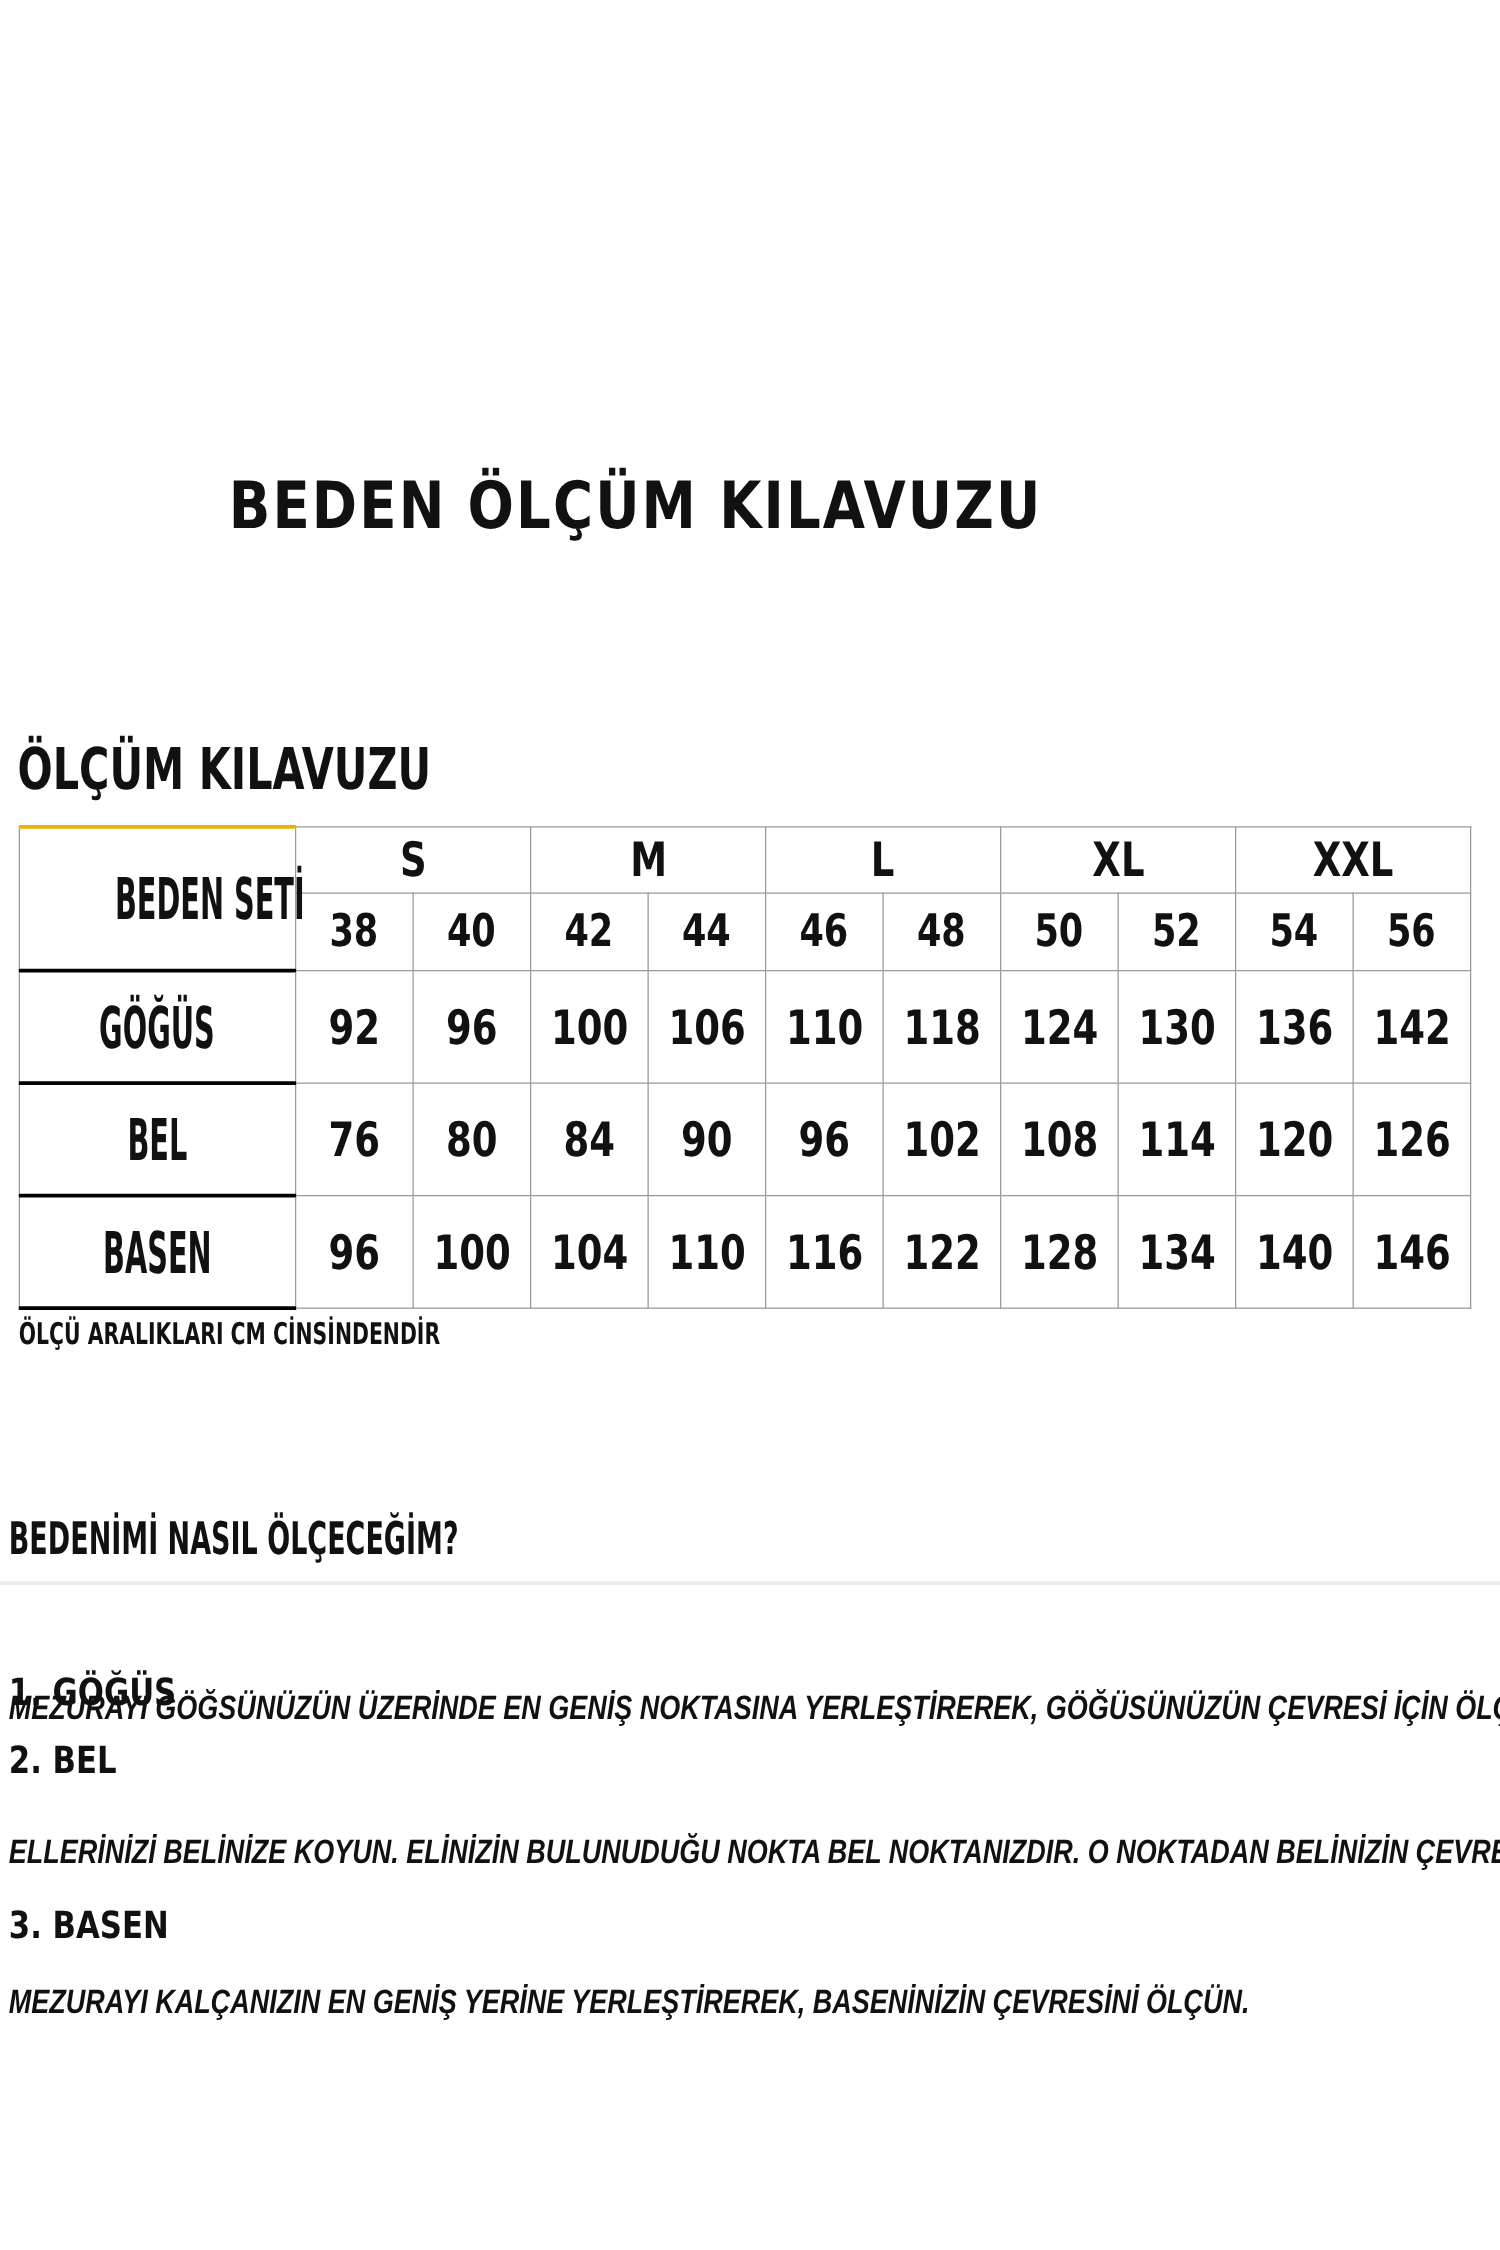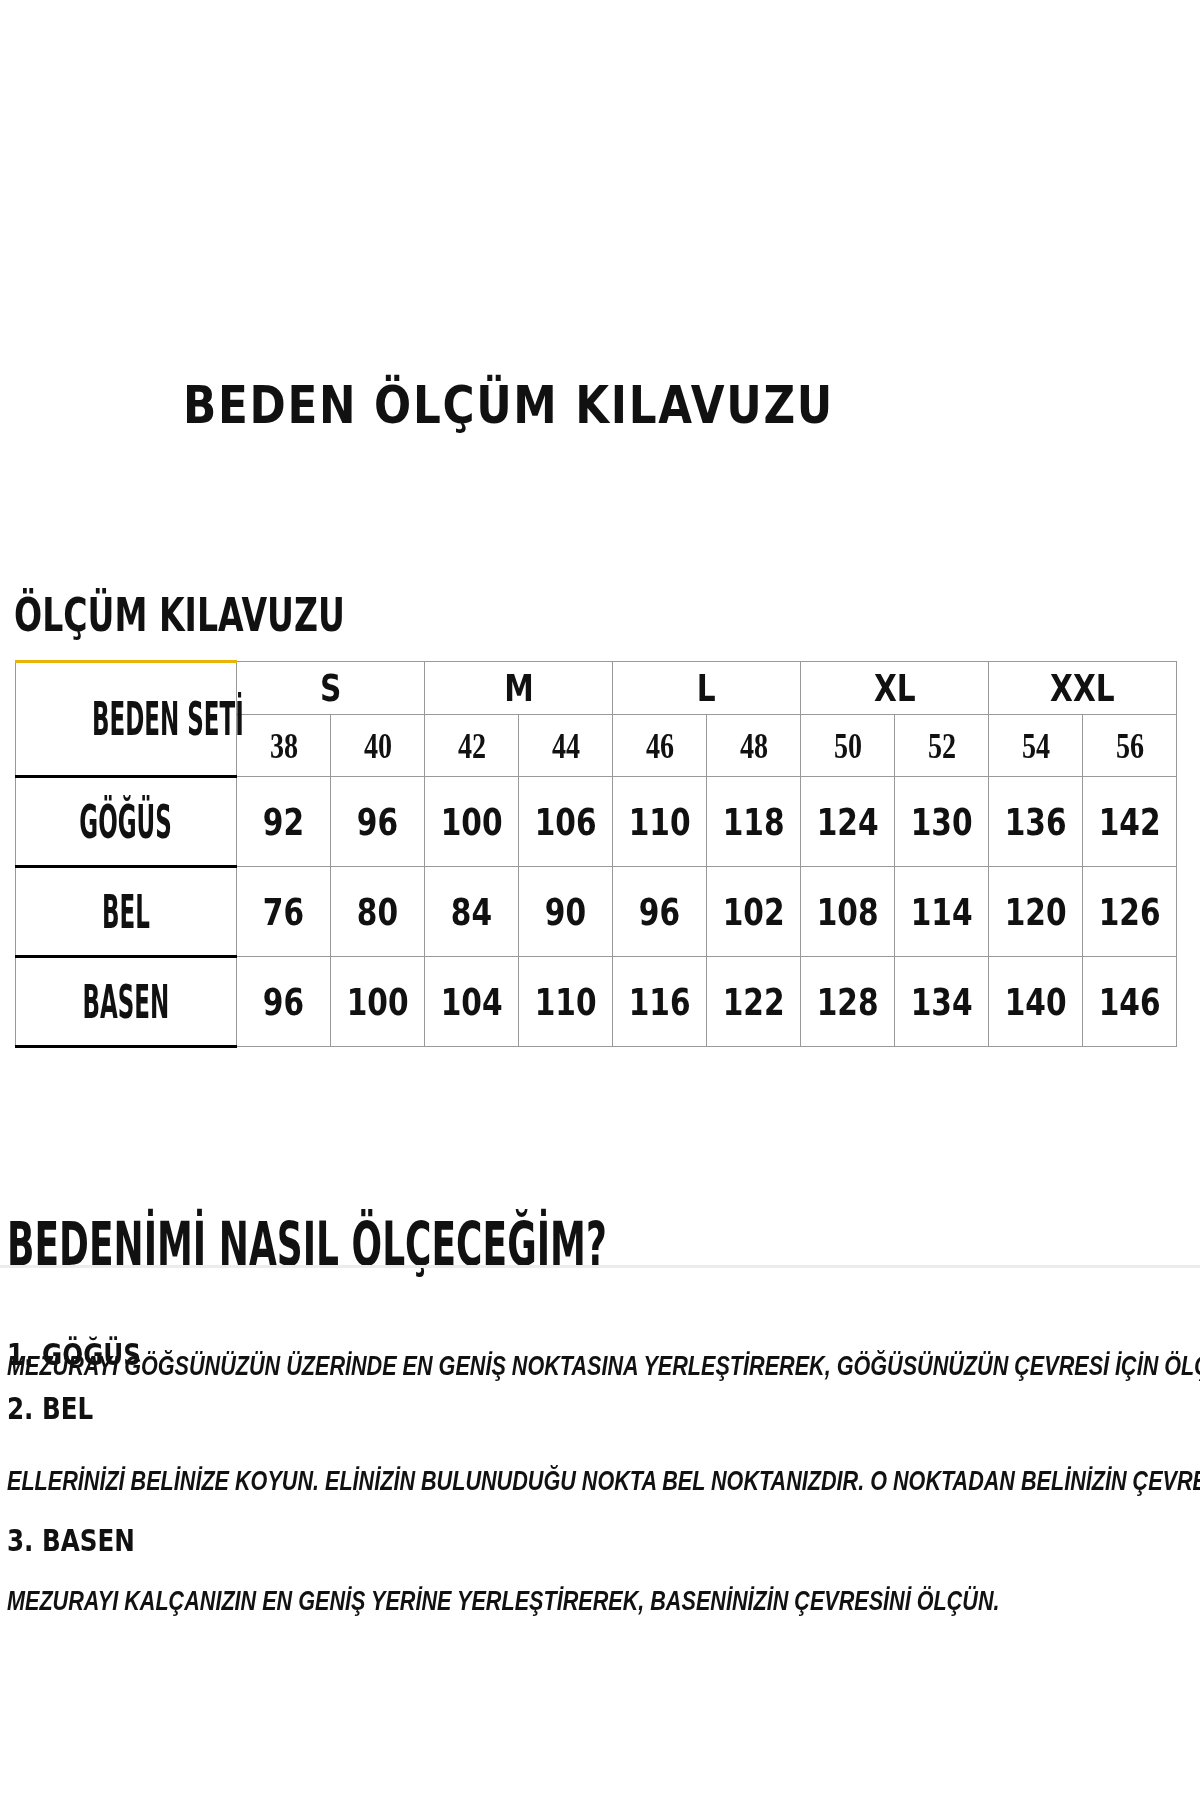--- a/index.html
+++ b/index.html
@@ -28,39 +28,39 @@
     position:absolute;left:15px;top:660px;width:1161px;
     border-collapse:collapse;table-layout:fixed;
   }
   .size-table col.c-label{width:221px;}
   .size-table col.c-size{width:94px;}
   .size-table td{
     border:1px solid #999;text-align:center;vertical-align:middle;
     padding:0;font-weight:700;line-height:1;
   }
   tr.group-row td{height:52px;font-size:38px;}
-  tr.sizes-row td{height:61px;font-size:36px;font-family:Liberation Serif, serif;}
+  tr.sizes-row td{height:61px;font-size:36px;}
   tr.data-row  td{height:87px;font-size:38px;}
   .size-table td .num{display:inline-block;transform:scaleX(.78);}
   .size-table td.label-cell{border-top:3px solid #eab308;border-bottom:3px solid #000;}
   .size-table td.label-cell .cond{
     display:inline-block;transform:scaleX(.5);font-size:46px;white-space:nowrap;
   }
 
   
   .table-note{
     position:absolute;left:15px;top:1055px;margin:0;
     font-size:24px;font-weight:700;line-height:1;white-space:nowrap;
   }
   .table-note .cx{transform:scaleX(.68);transform-origin:0 50%;}
 
   
   .how-heading{
     position:absolute;left:7px;top:1214px;margin:0;
-    font-size:60px;font-weight:700;line-height:1;white-space:nowrap;
+    font-size:36px;font-weight:700;line-height:1;white-space:nowrap;
   }
   .how-heading .cx{transform:scaleX(.60);transform-origin:0 50%;}
 
   .divider{position:absolute;left:0;top:1265px;width:1200px;height:3px;background:#ececec;}
 
   .inst-title{
     position:absolute;left:7px;margin:0;font-size:30px;font-weight:700;
     line-height:1;white-space:nowrap;
   }
   .inst-title .cx{transform:scaleX(.82);transform-origin:0 50%;}
@@ -162,20 +162,23 @@
         <td><span class="num">116</span></td>
         <td><span class="num">122</span></td>
         <td><span class="num">128</span></td>
         <td><span class="num">134</span></td>
         <td><span class="num">140</span></td>
         <td><span class="num">146</span></td>
       </tr>
     </tbody>
   </table>
 
+  <p class="table-note">
+    <span class="cx">ÖLÇÜ ARALIKLARI CM CİNSİNDENDİR</span>
+  </p>
 
   <h2 class="how-heading">
     <span class="cx">BEDENİMİ NASIL ÖLÇECEĞİM?</span>
   </h2>
 
   <div class="divider"></div>
 
   <h3 class="inst-title" id="inst1-title">
     <span class="cx">1. GÖĞÜS</span>
   </h3>

